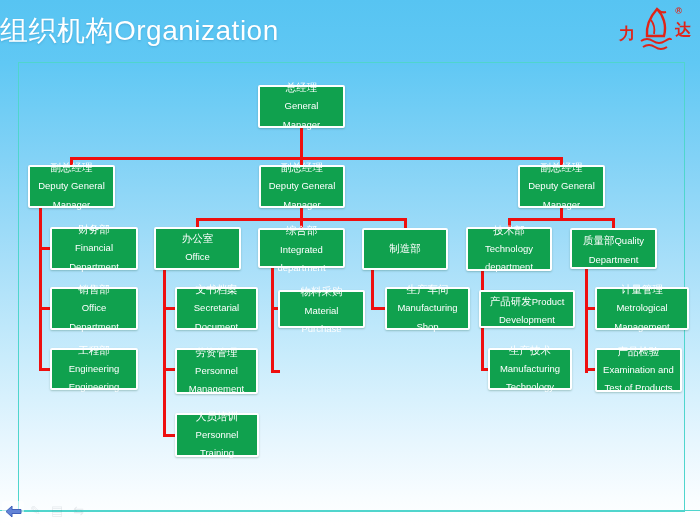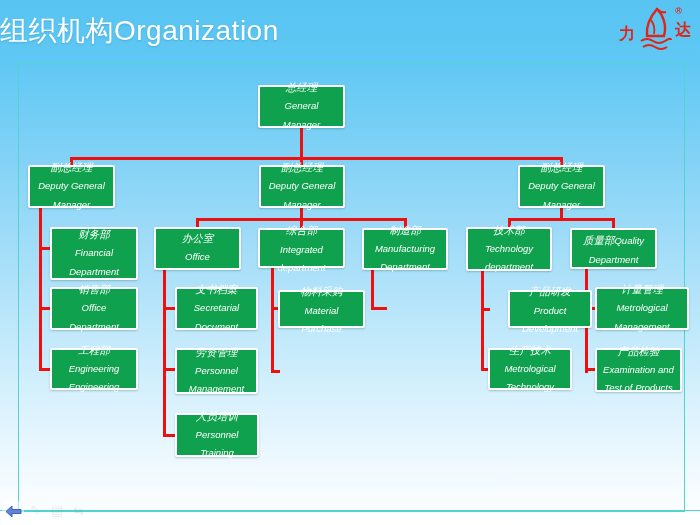--- a/index.html
+++ b/index.html
@@ -20,21 +20,21 @@
   .logo .zi.right{margin-top:2px;margin-left:2px;}
   .logo .reg{position:absolute;top:3px;right:12px;font-size:9px;font-weight:bold;}
   
   .frame{position:absolute;left:18px;top:62px;width:665px;height:448px;border:1px solid #4fd5cd;pointer-events:none;}
   .frame-bottom-ext{position:absolute;left:0;top:510px;width:700px;height:1px;background:#4fd5cd;}
   
   .box{
     position:absolute;background:#10a14e;border:2px solid #ffffff;border-radius:2px;
     color:#ffffff;text-align:center;box-sizing:border-box;
     display:flex;align-items:center;justify-content:center;
-    padding:1px 6px;box-shadow:0 1px 2px rgba(0,70,40,.25);font-style:italic;
+    padding:1px 6px;box-shadow:0 1px 2px rgba(0,70,40,.25);
   }
   .box .txt{width:100%;line-height:1.15;}
   .box .cn{display:block;font-size:10.5px;margin-bottom:2px;}
   .box .en{display:inline;font-size:9.5px;}
   .box.inline .cn{display:inline;font-size:10.5px;margin:0;}
   .box.inline .en{display:inline;font-size:9.5px;}
   
   .cl{position:absolute;background:#ee0f0f;}
   
   .back-btn{position:absolute;left:2px;top:501px;width:22px;height:21px;background:rgba(255,255,255,.55);border-radius:3px;display:flex;align-items:center;justify-content:center;cursor:pointer;}
@@ -113,63 +113,66 @@
   <div class="box" style="left:28px;top:165px;width:87px;height:43px">
       <div class="txt"><span class="cn">副总经理</span><span class="en">Deputy General Manager</span></div>
     </div>
   <div class="box" style="left:259px;top:165px;width:86px;height:43px">
       <div class="txt"><span class="cn">副总经理</span><span class="en">Deputy General Manager</span></div>
     </div>
   <div class="box" style="left:518px;top:165px;width:87px;height:43px">
       <div class="txt"><span class="cn">副总经理</span><span class="en">Deputy General Manager</span></div>
     </div>
 
-  <div class="box" style="left:50px;top:227px;width:88px;height:53px">
+  <div class="box" style="left:50px;top:227px;width:88px;height:43px">
       <div class="txt"><span class="cn">财务部</span><span class="en">Financial Department</span></div>
     </div>
   <div class="box" style="left:154px;top:227px;width:87px;height:43px">
       <div class="txt"><span class="cn">办公室</span><span class="en">Office</span></div>
     </div>
   <div class="box inline" style="left:258px;top:228px;width:87px;height:40px">
       <div class="txt"><span class="cn">综合部</span><span class="en">Integrated department</span></div>
     </div>
   <div class="box" style="left:362px;top:228px;width:86px;height:42px">
-      <div class="txt"><span class="cn">制造部</span><span class="en">Manufacturing Department</span></div>
+      <div class="txt"><span class="cn">制造部</span></div>
     </div>
   <div class="box" style="left:466px;top:227px;width:86px;height:44px">
       <div class="txt"><span class="cn">技术部</span><span class="en">Technology department</span></div>
     </div>
   <div class="box inline" style="left:570px;top:228px;width:87px;height:41px">
       <div class="txt"><span class="cn">质量部</span><span class="en">Quality Department</span></div>
     </div>
 
   <div class="box" style="left:50px;top:287px;width:88px;height:43px">
       <div class="txt"><span class="cn">销售部</span><span class="en">Office Department</span></div>
     </div>
   <div class="box" style="left:175px;top:287px;width:83px;height:43px">
       <div class="txt"><span class="cn">文书档案</span><span class="en">Secretarial Document</span></div>
     </div>
   <div class="box inline" style="left:278px;top:290px;width:87px;height:38px">
       <div class="txt"><span class="cn">物料采购</span><span class="en">Material Purchase</span></div>
     </div>
-  <div class="box inline" style="left:508px;top:290px;width:84px;height:38px">
+  <div class="box" style="left:385px;top:287px;width:85px;height:43px">
+      <div class="txt"><span class="cn">生产车间</span><span class="en">Manufacturing Shop</span></div>
+    </div>
+  <div class="box inline" style="left:479px;top:290px;width:96px;height:38px">
       <div class="txt"><span class="cn">产品研发</span><span class="en">Product Development</span></div>
     </div>
   <div class="box" style="left:595px;top:287px;width:94px;height:43px">
       <div class="txt"><span class="cn">计量管理</span><span class="en">Metrological Management</span></div>
     </div>
 
   <div class="box" style="left:50px;top:348px;width:88px;height:42px">
       <div class="txt"><span class="cn">工程部</span><span class="en">Engineering Engineering</span></div>
     </div>
   <div class="box" style="left:175px;top:348px;width:83px;height:46px">
       <div class="txt"><span class="cn">劳资管理</span><span class="en">Personnel Management</span></div>
     </div>
   <div class="box" style="left:488px;top:348px;width:84px;height:42px">
-      <div class="txt"><span class="cn">生产技术</span><span class="en">Metrological Technology</span></div>
+      <div class="txt"><span class="cn">生产技术</span><span class="en">Manufacturing Technology</span></div>
     </div>
   <div class="box" style="left:595px;top:348px;width:87px;height:44px">
       <div class="txt"><span class="cn">产品检验</span><span class="en">Examination and Test of Products</span></div>
     </div>
 
   <div class="box" style="left:175px;top:413px;width:84px;height:44px">
       <div class="txt"><span class="cn">人员培训</span><span class="en">Personnel Training</span></div>
     </div>
 
   <div class="back-btn">

